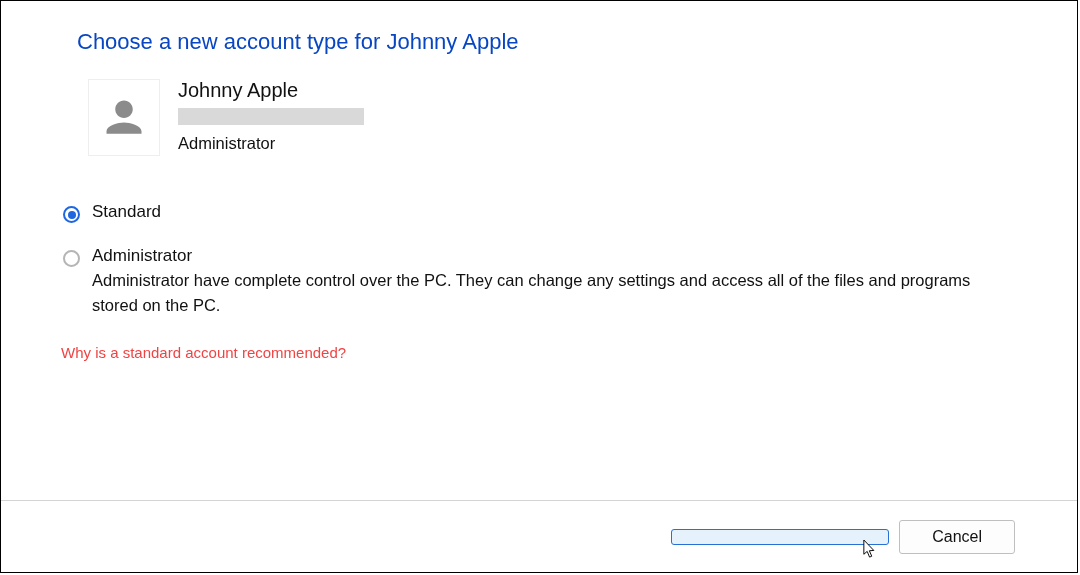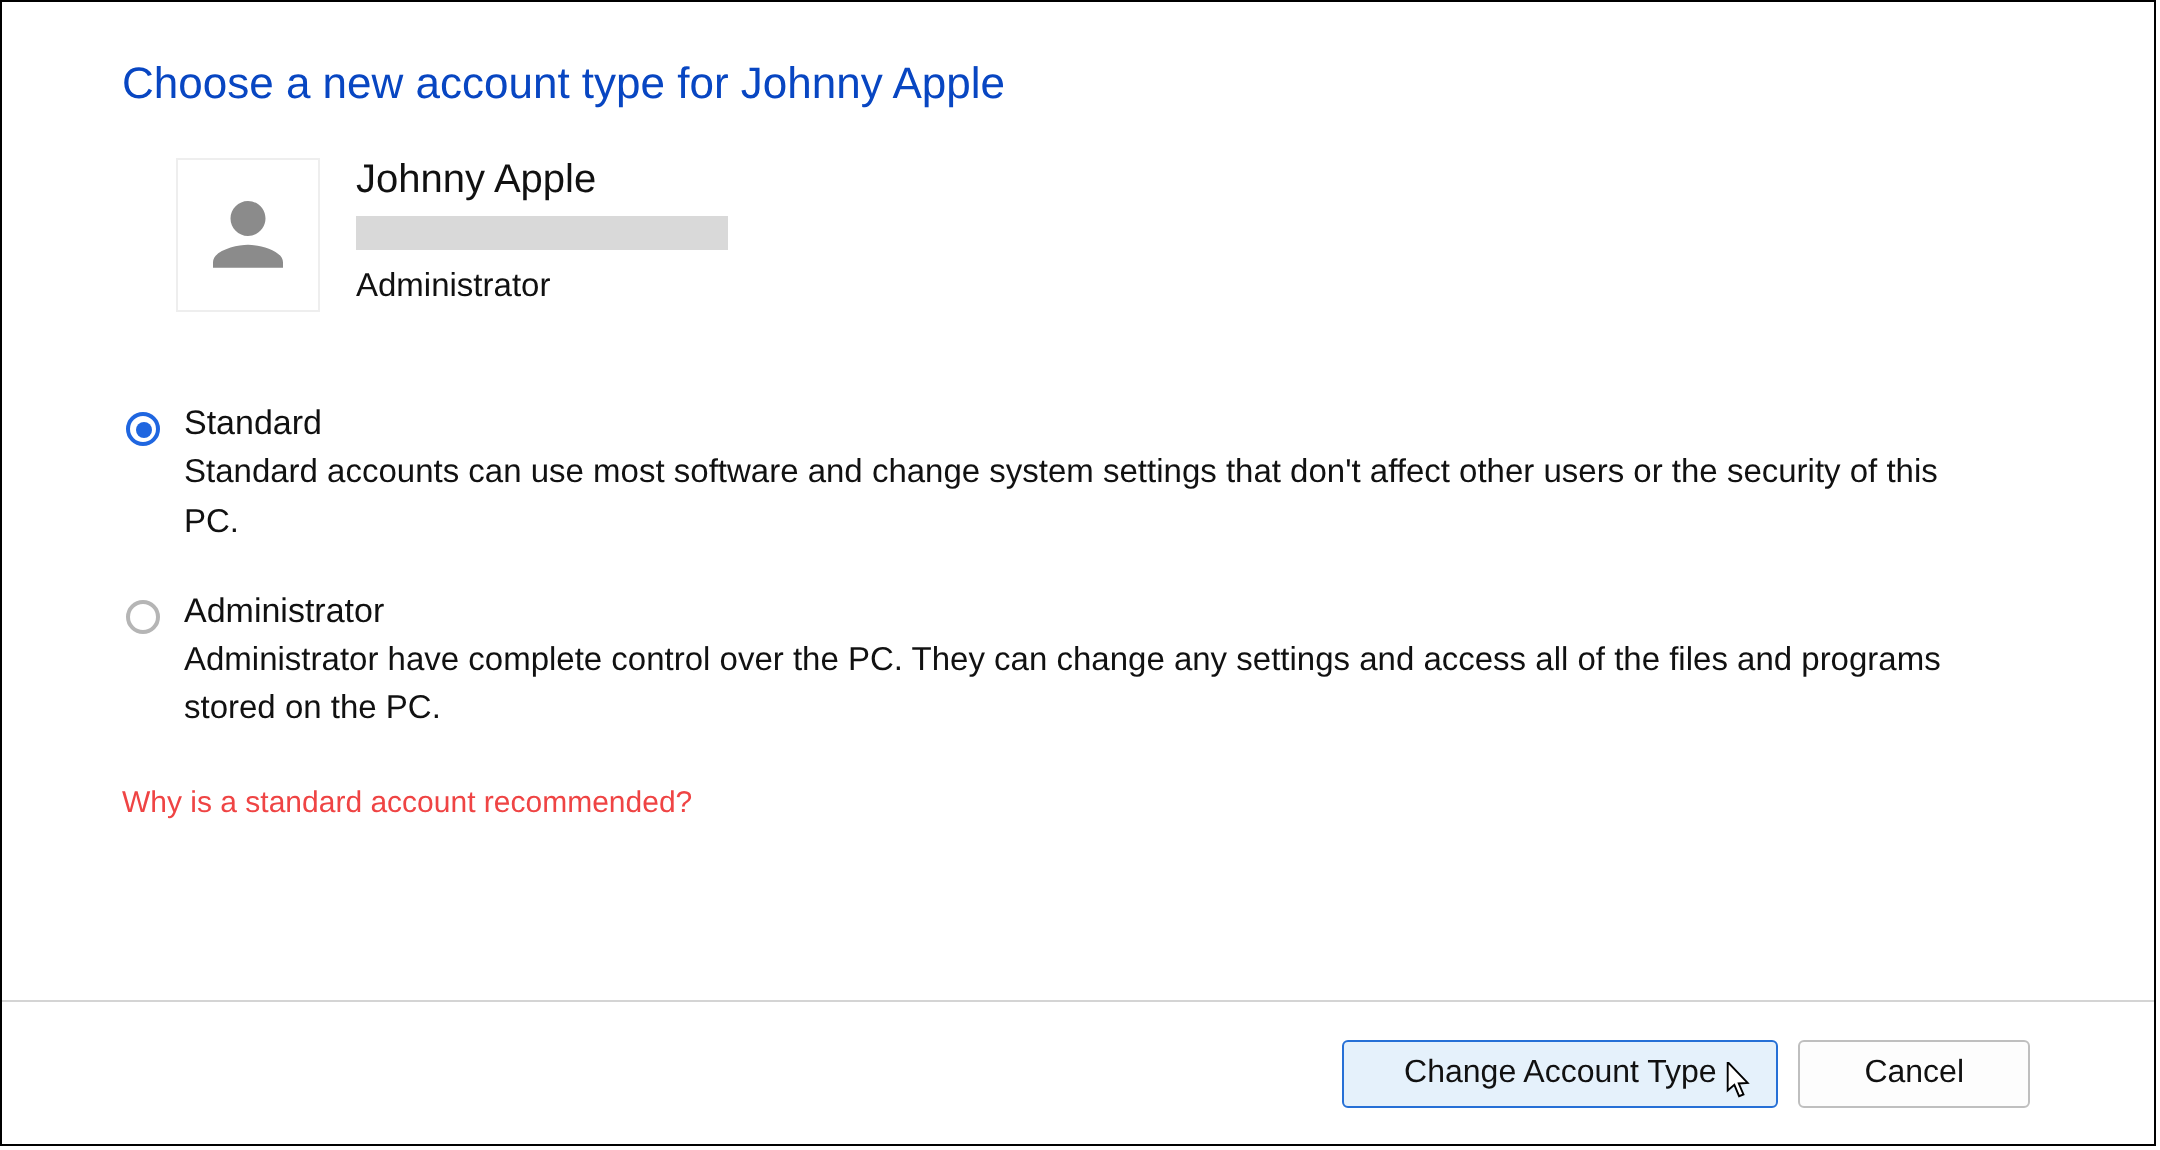--- a/index.html
+++ b/index.html
@@ -1,18 +1,18 @@
 <!DOCTYPE html>
 <html><head>
 <meta charset="utf-8">
 <style>
   html, body { margin:0; padding:0; width:1080px; height:575px; background:#fff; font-family:"Segoe UI",Arial,sans-serif; color:#111; overflow:hidden; }
   .window { width:1078px; height:573px; border:1px solid #000; box-sizing:border-box; position:relative; }
   .content { padding:28px 60px 0 60px; }
-  .title { color:#0846c2; font-size:22px; font-weight:400; margin:0 0 24px 0; }
+  .title { color:#0846c2; font-size:22px; font-weight:400; margin:0 0 24px 16px; }
   .user-row { display:flex; gap:18px; margin-bottom:46px; margin-left:4px;padding-left:23px; }
   .avatar { width:70px; height:75px; border:1px solid #eee; display:flex; align-items:center; justify-content:center; }
   .avatar svg { fill:#8b8b8b; }
   .user-info { display:flex; flex-direction:column; }
   .user-name { font-size:20px; font-weight:400; color:#111; margin-bottom:2px; }
   .redact { width:186px; height:17px; background:#d9d9d9; margin:4px 0 6px 0; }
   .user-meta { font-size:16.5px; color:#111; line-height:1.5; }
   .options { margin-left:2px; }
   .opt { display:flex; gap:12px; margin-bottom:22px; }
   .radio { width:17px; height:17px; border-radius:50%; box-sizing:border-box; flex:0 0 auto; margin-top:4px; position:relative; }
@@ -46,37 +46,35 @@
         <div class="redact"></div>
         <div class="user-meta">Administrator</div>
       </div>
     </div>
 
     <div class="options">
       <div class="opt">
         <div class="radio sel"></div>
         <div class="opt-body">
           <div class="opt-label">Standard</div>
-          <div class="opt-desc">Standard accounts can use most software and change system settings that don't affect other users or the security of this PC.</div>
         </div>
       </div>
       <div class="opt">
         <div class="radio un"></div>
         <div class="opt-body">
           <div class="opt-label">Administrator</div>
           <div class="opt-desc">Administrator have complete control over the PC. They can change any settings and access all of the files and programs stored on the PC.</div>
         </div>
       </div>
     </div>
 
     <a class="help-link">Why is a standard account recommended?</a>
   </div>
 
   <div class="footer">
     <button class="btn primary">
-      <span>Change Account Type</span>
       <svg class="cursor" width="15" height="19" viewBox="0 0 14 20">
           <path d="M0 0 L0 15 L3.5 12 L6 18 L8.3 17.1 L5.8 11.3 L10.5 11 Z" fill="#fff" stroke="#000" stroke-width="1"></path>
         </svg>
     </button>
     <button class="btn">Cancel</button>
   </div>
 </div>
 
 </body></html>

